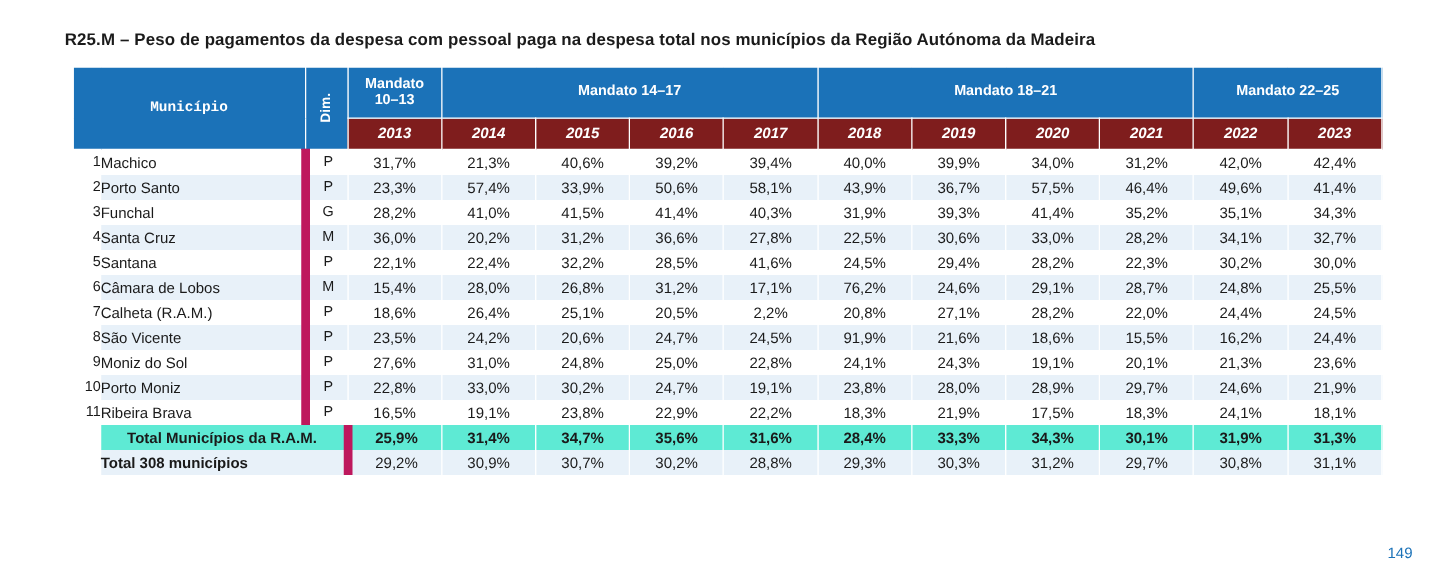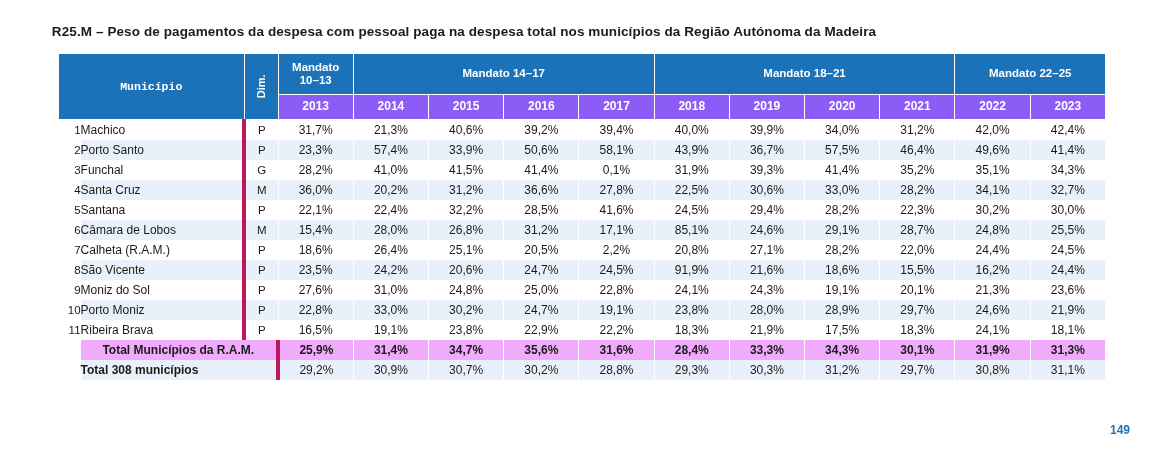--- a/index.html
+++ b/index.html
@@ -67,21 +67,22 @@
   }
   .hdr-dim span {
     display: inline-block;
     transform: rotate(-90deg);
     white-space: nowrap;
     font-size: 11px;
   }
   .hdr-year {
     height: 24px;
     font-size: 12px;
-    background: #8b5cf6;
+    background: #7f1d1d;
+    font-style: italic;
   }
   .hdr-mand {
     height: 40px;
   }
   
   td.num {
     text-align: center;
     font-size: 12px;
     color: #1a1a1a;
     height: 20px;
@@ -94,54 +95,54 @@
     color: #1a1a1a;
     padding-right: 4px;
     background: #ffffff;
     border: none;
   }
   td.muni {
     text-align: left;
     font-size: 12px;
     padding-left: 8px;
     color: #1a1a1a;
-    border-right: 4px solid #be185d;
+    border-right: 7px solid #be185d;
   }
   td.dim {
     text-align: center;
     font-size: 11.5px;
     color: #1a1a1a;
     border-right: 1px solid #ffffff;
   }
   tr.band-a td.data-cell { background: #ffffff; }
   tr.band-b td.data-cell { background: #e8f1f9; }
   tr.total-ram td.data-cell {
-    background: #f0abfc;
+    background: #5eead4;
     font-weight: bold;
   }
   tr.total-ram td.muni {
     text-align: center;
     font-weight: bold;
     font-size: 12px;
   }
   tr.total-308 td.data-cell {
     background: #e8f1f9;
   }
   tr.total-308 td.muni {
     text-align: left;
     padding-right: 10px;
     font-weight: bold;
     font-size: 12px;
   }
   .page-number {
     position: absolute;
     right: 30px;
-    bottom: 22px;
-    font-size: 12px;
-    font-weight: bold;
+    bottom: 10px;
+    font-size: 12px;
+    font-weight: normal;
     color: #1b72b8;
   }
 </style>
 </head>
 <body>
 
 <div class="page">
 
   <div class="title">R25.M – Peso de pagamentos da despesa com pessoal paga na despesa total nos municípios da Região Autónoma da Madeira</div>
 
@@ -226,21 +227,21 @@
         </tr>
 
         <tr class="band-a">
           <td class="rownum">3</td>
           <td class="muni data-cell">Funchal</td>
           <td class="dim data-cell">G</td>
           <td class="num data-cell">28,2%</td>
           <td class="num data-cell">41,0%</td>
           <td class="num data-cell">41,5%</td>
           <td class="num data-cell">41,4%</td>
-          <td class="num data-cell">0,1%</td>
+          <td class="num data-cell">40,3%</td>
           <td class="num data-cell">31,9%</td>
           <td class="num data-cell">39,3%</td>
           <td class="num data-cell">41,4%</td>
           <td class="num data-cell">35,2%</td>
           <td class="num data-cell">35,1%</td>
           <td class="num data-cell">34,3%</td>
         </tr>
 
         <tr class="band-b">
           <td class="rownum">4</td>
@@ -278,21 +279,21 @@
 
         <tr class="band-b">
           <td class="rownum">6</td>
           <td class="muni data-cell">Câmara de Lobos</td>
           <td class="dim data-cell">M</td>
           <td class="num data-cell">15,4%</td>
           <td class="num data-cell">28,0%</td>
           <td class="num data-cell">26,8%</td>
           <td class="num data-cell">31,2%</td>
           <td class="num data-cell">17,1%</td>
-          <td class="num data-cell">85,1%</td>
+          <td class="num data-cell">76,2%</td>
           <td class="num data-cell">24,6%</td>
           <td class="num data-cell">29,1%</td>
           <td class="num data-cell">28,7%</td>
           <td class="num data-cell">24,8%</td>
           <td class="num data-cell">25,5%</td>
         </tr>
 
         <tr class="band-a">
           <td class="rownum">7</td>
           <td class="muni data-cell">Calheta (R.A.M.)</td>

